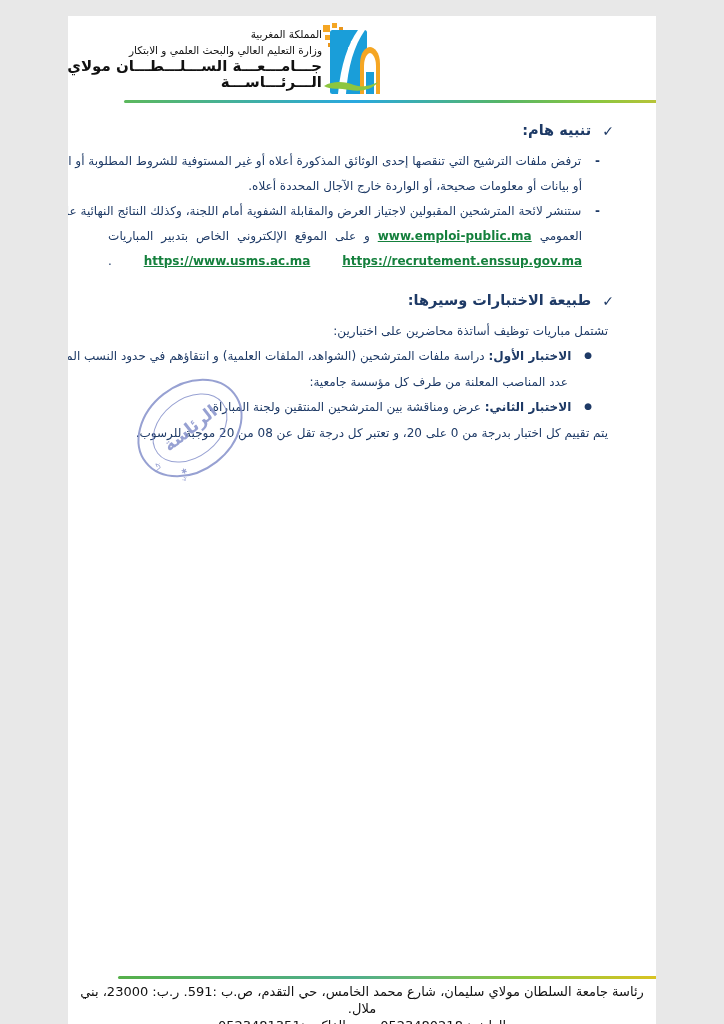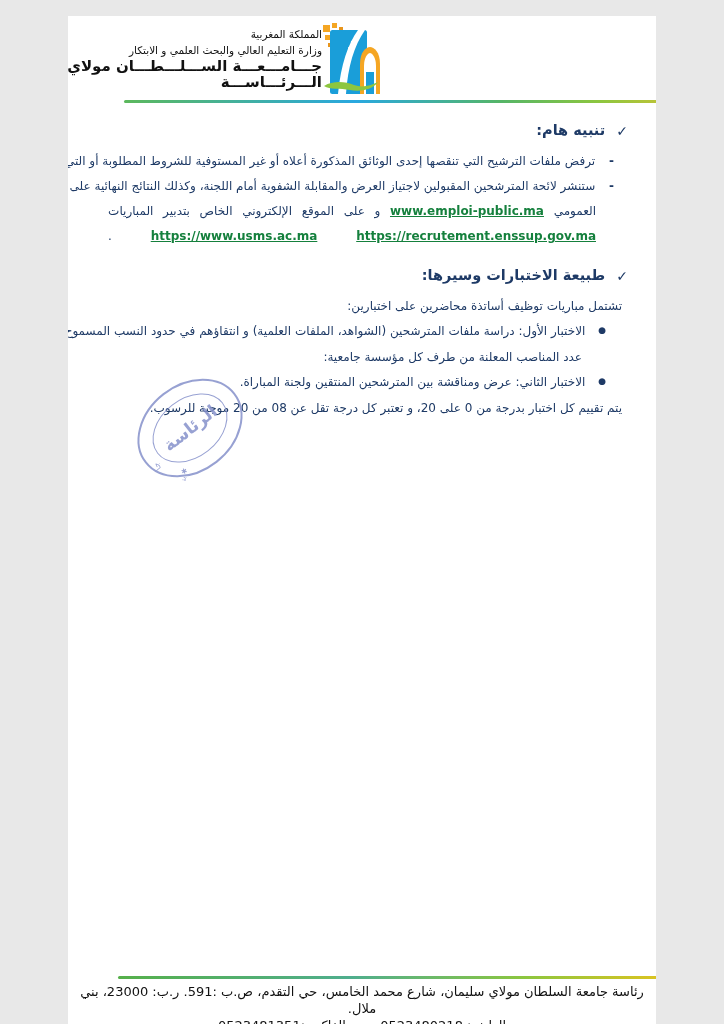--- a/index.html
+++ b/index.html
@@ -15,33 +15,33 @@
   .logo { width:58px; height:74px; flex:0 0 auto; }
   .header-text { text-align:right; color:#111; font-size:10.5px; line-height:16px; padding-top:4px; padding-left:2px; white-space:nowrap; }
   .header-text .l3, .header-text .l4 { font-weight:bold; font-size:15px; }
 
   .rule-top {
     position:absolute; top:84px; left:56px; width:608px; height:3px; border-radius:2px;
     background:linear-gradient(to right,#5cb85c 0%,#29a8e0 38%,#55b567 62%,#8cc63f 78%,#f0c02e 100%);
   }
 
   
-  .content { position:absolute; top:102px; right:28px; left:38px; font-size:12px; line-height:25px; }
+  .content { position:absolute; top:102px; right:42px; left:38px; font-size:12px; line-height:25px; }
   .sec-heading { font-weight:bold; font-size:14.5px; color:#1e3a66; margin-bottom:6px; white-space:nowrap; }
   .check { display:inline-block; font-weight:bold; font-size:14px; margin-left:6px; transform:translateY(1px); }
   .dash-item { white-space:nowrap; padding-right:14px; }
   .dash { display:inline-block; margin-left:10px; font-weight:bold; }
   .cont { padding-right:32px; white-space:nowrap; }
   .just { display:flex; justify-content:space-between; padding-right:32px; padding-left:2px; white-space:nowrap; }
   a.doclink { color:#15803d; font-weight:bold; text-decoration:underline; direction:ltr; unicode-bidi:embed; }
   .sec2 { margin-top:14px; }
   .intro { padding-right:6px; white-space:nowrap; }
   .bullet-item { padding-right:22px; white-space:nowrap; }
   .dot { display:inline-block; font-size:9px; margin-left:9px; transform:translateY(-2px); }
-  .blabel { font-weight:normal; }
+  .blabel { font-weight:bold; }
   .bullet-cont { padding-right:46px; white-space:nowrap; }
   .grading { padding-right:6px; white-space:nowrap; }
 
   
   .stamp { position:absolute; left:46px; top:348px; opacity:.85; }
 
   
   .rule-bottom {
     position:absolute; top:960px; left:50px; width:580px; height:3px; border-radius:2px;
     background:linear-gradient(to right,#56b04a 0%,#4fae8e 40%,#8cc63f 70%,#f2c318 100%);
@@ -98,20 +98,21 @@
 
     <div class="sec-heading">
       <span class="check">✓</span>
       <span>تنبيه هام:</span>
     </div>
 
     <div class="dash-item">
       <span class="dash">-</span>
       <span>ترفض ملفات الترشيح التي تنقصها إحدى الوثائق المذكورة أعلاه أو غير المستوفية للشروط المطلوبة أو التي لا تتضمن تصريحات</span>
     </div>
+    <div class="cont">أو بيانات أو معلومات صحيحة، أو الواردة خارج الآجال المحددة أعلاه.</div>
 
     <div class="dash-item">
       <span class="dash">-</span>
       <span>ستنشر لائحة المترشحين المقبولين لاجتياز العرض والمقابلة الشفوية أمام اللجنة، وكذلك النتائج النهائية على بوابة التشغيل</span>
     </div>
     <div class="just">
       <span>العمومي</span>
       <a href="#" class="doclink">www.emploi-public.ma</a>
       <span>و</span>
       <span>على</span>

